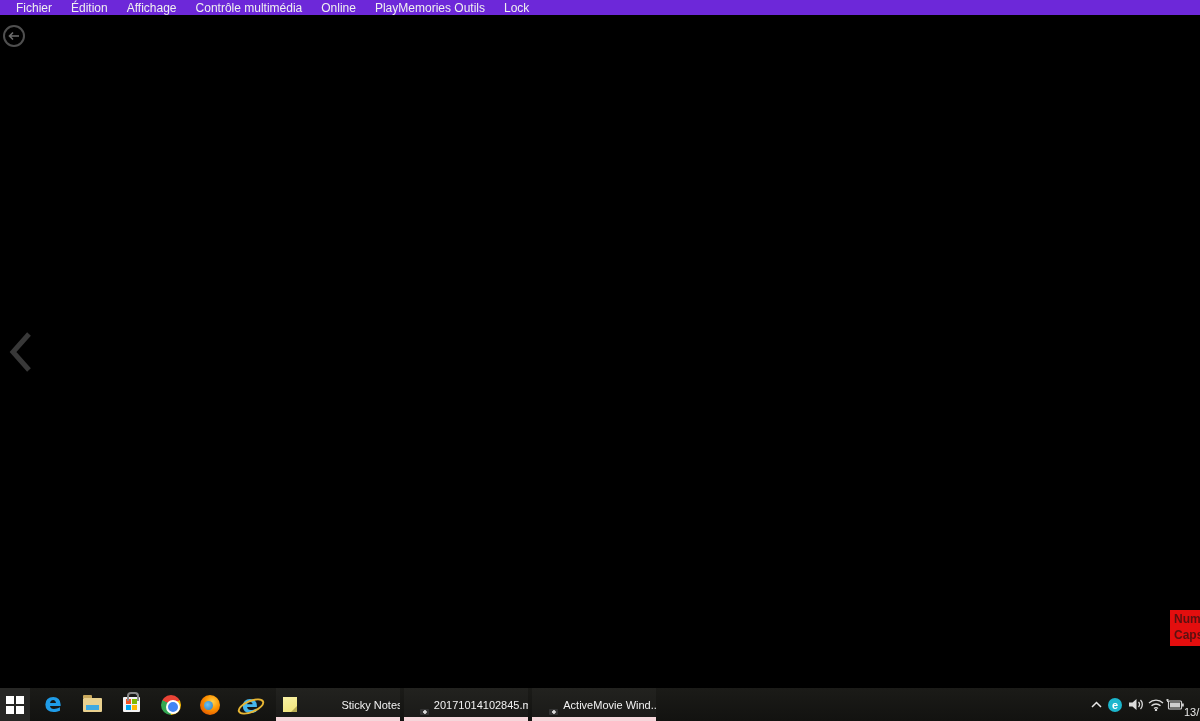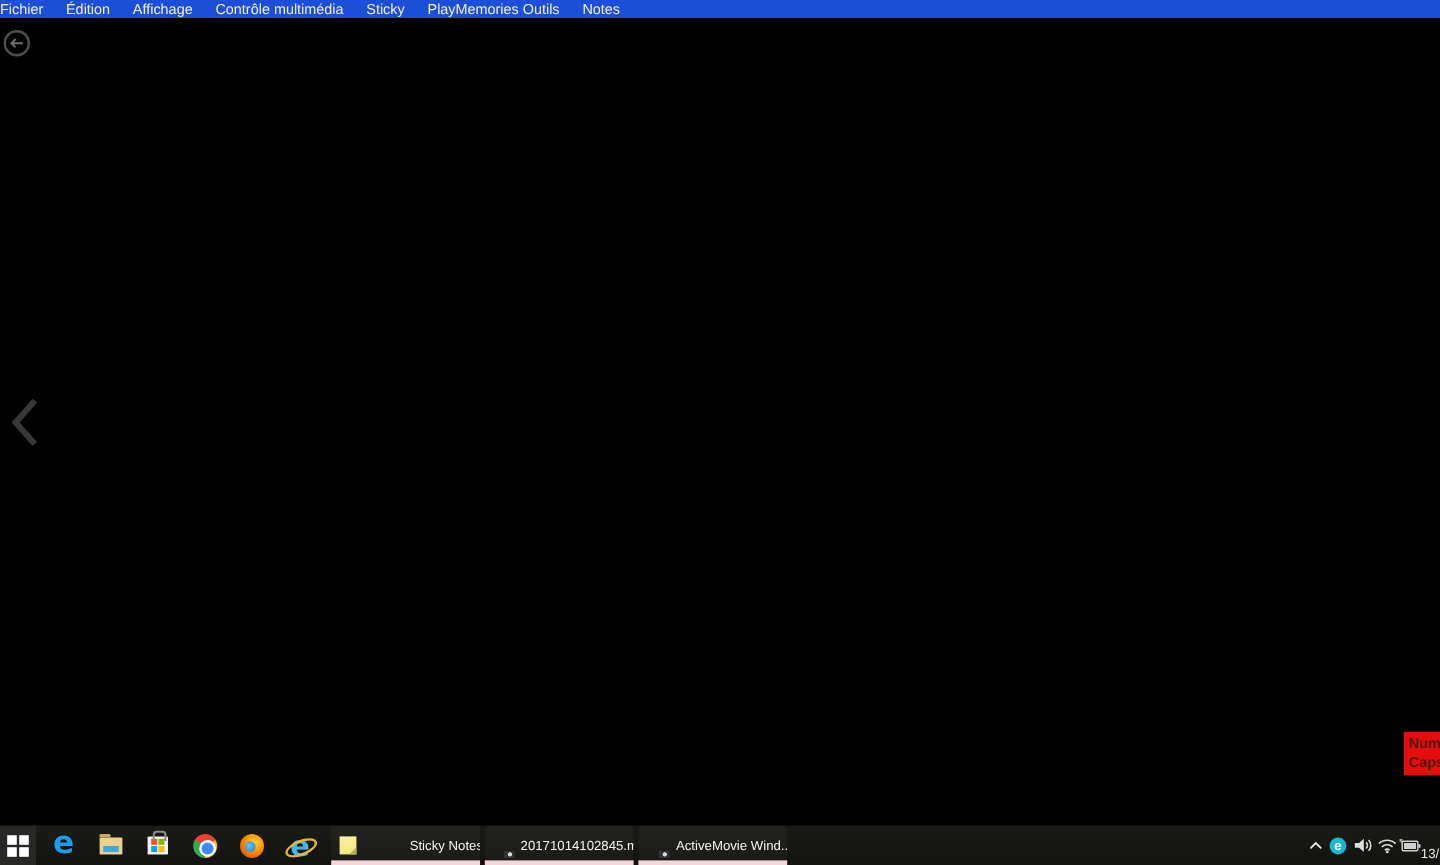--- a/index.html
+++ b/index.html
@@ -2,22 +2,22 @@
 <html><head>
 <meta charset="utf-8">
 <style>
   * { margin:0; padding:0; box-sizing:border-box; }
   html,body { width:1200px; height:721px; overflow:hidden; background:#000; }
   body { font-family:"Liberation Sans", sans-serif; position:relative; }
 
   
   .menubar {
     position:absolute; top:0; left:0; width:100%; height:15px;
-    display:flex; align-items:center; padding-left:0; gap:19px;
-    background:#1d4ed8;
+    display:flex; align-items:center; padding-left:16px; gap:19px;
+    background:#6d28d9;
   }
   .menubar .menu-item {
     color:#f0f0f0; font-size:12px; line-height:14px; white-space:nowrap; cursor:default;
   }
 
   
   .back-btn {
     position:absolute; left:3px; top:25px; width:22px; height:22px;
     border:2px solid #4f4f4f; border-radius:50%;
     display:flex; align-items:center; justify-content:center;
@@ -99,23 +99,23 @@
   .clock { position:absolute; left:1184px; bottom:3px; color:#eaeaea; font-size:11px; }
 </style>
 </head>
 <body>
 
 <div class="menubar">
   <span class="menu-item">Fichier</span>
   <span class="menu-item">Édition</span>
   <span class="menu-item">Affichage</span>
   <span class="menu-item">Contrôle multimédia</span>
-  <span class="menu-item">Sticky</span>
+  <span class="menu-item">Online</span>
   <span class="menu-item">PlayMemories Outils</span>
-  <span class="menu-item">Notes</span>
+  <span class="menu-item">Lock</span>
 </div>
 
 <div class="back-btn">
   <svg width="12" height="10" viewBox="0 0 12 10">
     <path d="M11 5 H2 M5 1.5 L1.5 5 L5 8.5" stroke="#6e6e6e" stroke-width="1.6" fill="none"></path>
   </svg>
 </div>
 
 <div style="position:absolute; left:0; top:48px; width:1200px; height:640px; background:#000;"></div>
 

